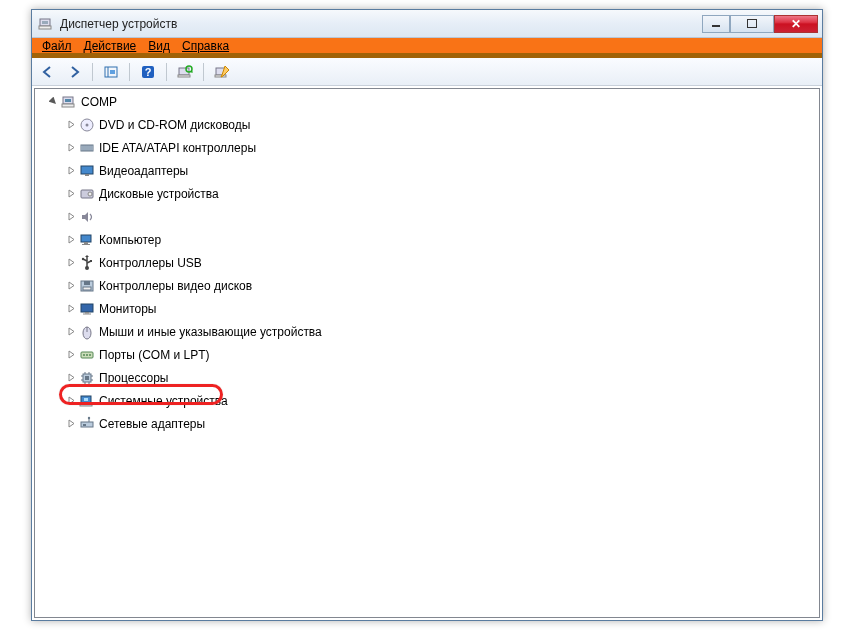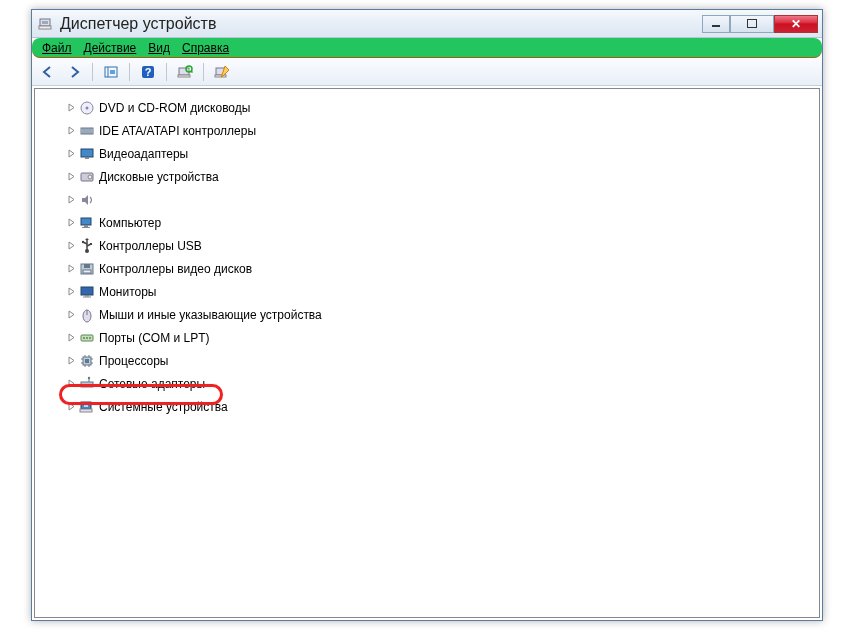--- a/index.html
+++ b/index.html
@@ -34,21 +34,21 @@
   align-items: center;
   padding: 0 4px;
 }
 .titlebar .appicon {
   width: 16px; height: 16px;
   margin: 0 6px 0 2px;
   display: flex; align-items: center; justify-content: center;
 }
 .titlebar .title {
   flex: 1;
-  font-size: 16px;
+  font-size: 12px;
   color: #222;
 }
 .winbtns { display: flex; gap: 0; }
 .winbtn {
   width: 28px; height: 18px;
   border: 1px solid #8fa7bf;
   background: linear-gradient(to bottom,#f2f6fb,#d7e3f0);
   display: flex; align-items: center; justify-content: center;
   font-size: 10px;
   cursor: pointer;
@@ -61,26 +61,25 @@
   color: #fff;
   font-weight: bold;
   font-size: 12px;
 }
 .winbtn.min::before { content:""; width:8px; height:2px; background:#333; display:block; margin-top:4px;}
 .winbtn.max::before { content:""; width:8px; height:7px; border:1px solid #333; display:block;}
 
 
 .menubar {
   height: 20px;
-  background: #22c55e;
+  background: #f97316;
   display: flex;
   align-items: center;
   padding: 0 4px;
-  border-bottom: 1px solid #a16207;
-  border-radius: 8px;
+  border-bottom: 5px solid #a16207;
 }
 .menuitem {
   padding: 2px 6px;
   cursor: pointer;
 }
 .menuitem .ul { text-decoration: underline; }
 
 
 .toolbar {
   height: 28px;
@@ -217,20 +216,35 @@
       <svg width="16" height="16" viewBox="0 0 16 16">
           <rect x="2" y="4" width="9" height="7" fill="#dde" stroke="#778"></rect>
           <rect x="1" y="11" width="11" height="2" fill="#eee" stroke="#888"></rect>
           <path d="M11 2 L15 6 L9 12 L7 13 L8 11 Z" fill="#fc6" stroke="#c80"></path>
         </svg>
     </div>
   </div>
 
   <div class="content">
     <div class="tree">
+      <div class="node root">
+        <span class="toggle">
+          <svg width="9" height="9" viewBox="0 0 9 9">
+              <path d="M1 1 L8 4.5 L1 8 Z" fill="#595959" transform="rotate(45 4.5 4.5)"></path>
+            </svg>
+        </span>
+        <span class="nicon">
+          <svg width="16" height="16" viewBox="0 0 16 16">
+              <rect x="2" y="3" width="10" height="7" fill="#dde" stroke="#778"></rect>
+              <rect x="4" y="5" width="6" height="3" fill="#58a"></rect>
+              <rect x="1" y="10" width="12" height="3" fill="#eee" stroke="#888"></rect>
+            </svg>
+        </span>
+        <span class="label">COMP</span>
+      </div>
       <div class="children" id="tree-children">
           <div class="node">
             <span class="toggle">
               <svg width="9" height="9" viewBox="0 0 9 9">
                 <path d="M2 1 L7 4.5 L2 8 Z" fill="none" stroke="#888" stroke-width="1"></path>
               </svg>
             </span>
             <span class="nicon">
               <svg width="16" height="16">
                 <circle cx="8" cy="8" r="6" fill="#eef" stroke="#889"></circle>
@@ -414,42 +428,42 @@
             <span class="label">Процессоры</span>
           </div>
           <div class="node">
             <span class="toggle">
               <svg width="9" height="9" viewBox="0 0 9 9">
                 <path d="M2 1 L7 4.5 L2 8 Z" fill="none" stroke="#888" stroke-width="1"></path>
               </svg>
             </span>
             <span class="nicon">
               <svg width="16" height="16">
+                <rect x="2" y="3" width="10" height="7" fill="#48c" stroke="#246"></rect>
+                <rect x="1" y="10" width="12" height="3" fill="#dde" stroke="#888"></rect>
+                <rect x="5" y="5" width="4" height="3" fill="#adf"></rect>
+              </svg>
+            </span>
+            <span class="label">Системные устройства</span>
+          </div>
+          <div class="node">
+            <span class="toggle">
+              <svg width="9" height="9" viewBox="0 0 9 9">
+                <path d="M2 1 L7 4.5 L2 8 Z" fill="none" stroke="#888" stroke-width="1"></path>
+              </svg>
+            </span>
+            <span class="nicon">
+              <svg width="16" height="16">
                 <rect x="2" y="6" width="12" height="5" fill="#bcd" stroke="#678"></rect>
                 <rect x="4" y="8" width="3" height="2" fill="#678"></rect>
                 <line x1="10" y1="6" x2="10" y2="2" stroke="#678"></line>
                 <circle cx="10" cy="2" r="1.2" fill="#678"></circle>
               </svg>
             </span>
             <span class="label">Сетевые адаптеры</span>
           </div>
-          <div class="node">
-            <span class="toggle">
-              <svg width="9" height="9" viewBox="0 0 9 9">
-                <path d="M2 1 L7 4.5 L2 8 Z" fill="none" stroke="#888" stroke-width="1"></path>
-              </svg>
-            </span>
-            <span class="nicon">
-              <svg width="16" height="16">
-                <rect x="2" y="3" width="10" height="7" fill="#48c" stroke="#246"></rect>
-                <rect x="1" y="10" width="12" height="3" fill="#dde" stroke="#888"></rect>
-                <rect x="5" y="5" width="4" height="3" fill="#adf"></rect>
-              </svg>
-            </span>
-            <span class="label">Системные устройства</span>
-          </div>
         </div>
     </div>
   </div>
 
 </div>
 
 <div class="highlight"></div>
 
 </body></html>

